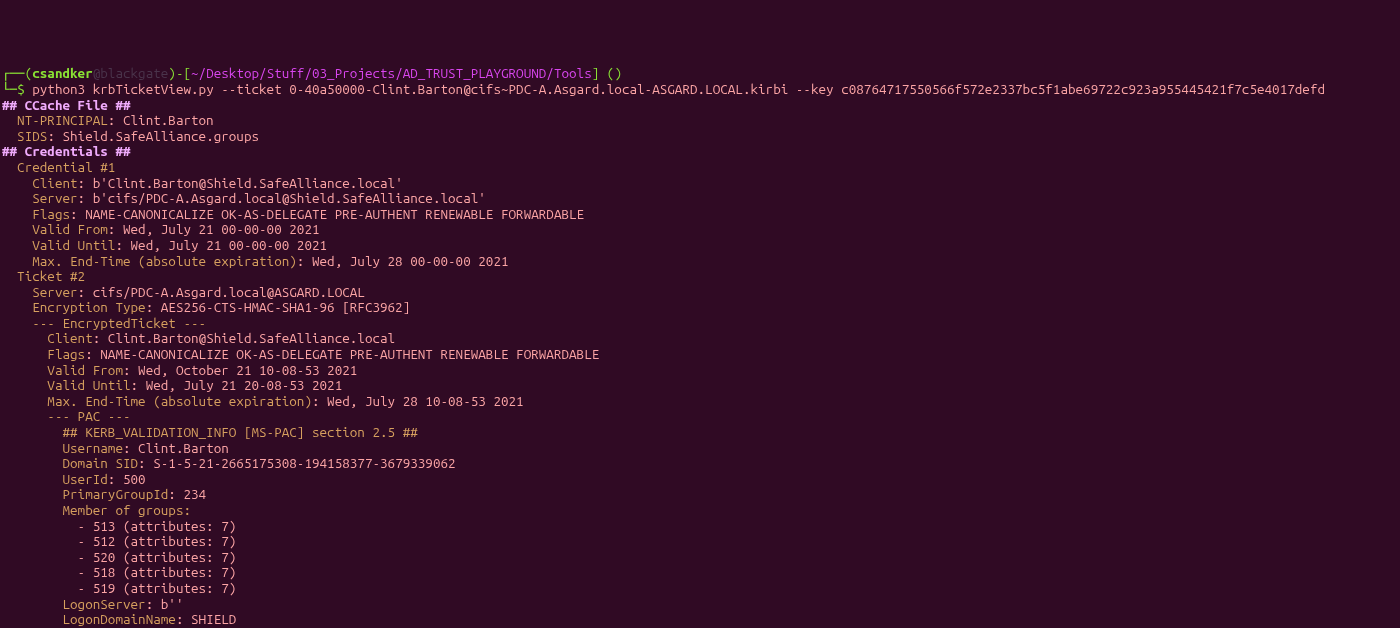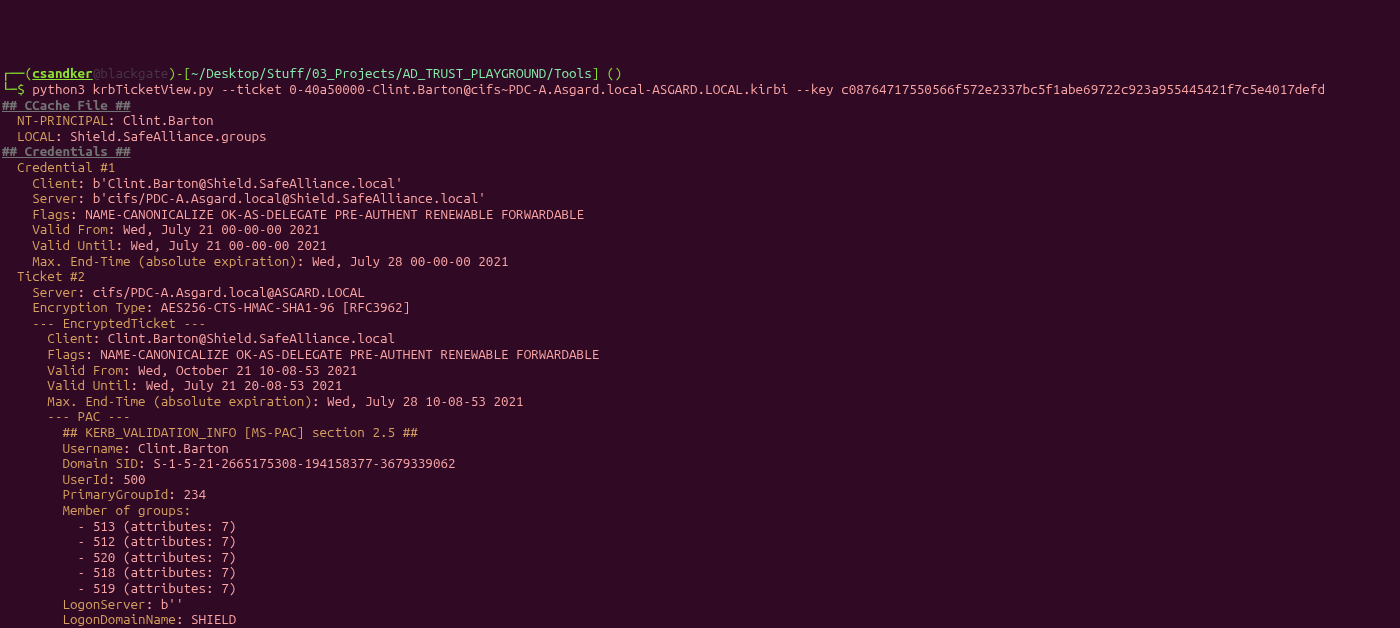--- a/index.html
+++ b/index.html
@@ -13,36 +13,36 @@
     width: 1400px;
     height: 628px;
     overflow: hidden;
     white-space: pre;
   }
   .term {
     padding: 4px 2px;
   }
   .green  { color: #8ae234; }
   .orange { color: #d7a05f; }
-  .yellow { color: #737373; }
+  .yellow { color: #f0abfc; }
   .white  { color: #fca5a5; }
   .dim    { color: #4a344b; } 
-  .path   { color: #86efac; } 
-  .bold   { font-weight: bold; text-decoration: underline; }
+  .path   { color: #d946ef; } 
+  .bold   { font-weight: bold; }
 </style>
 </head>
 <body>
 
 
 <div class="term">
 <span class="green">┌──(</span><span class="green bold">csandker</span><span class="dim">@</span><span class="dim">blackgate</span><span class="green">)-[</span><span class="path">~/Desktop/Stuff/03_Projects/AD_TRUST_PLAYGROUND/Tools</span><span class="green">] ()</span>
 <span class="green">└─</span><span class="green">$ </span><span class="white">python3 krbTicketView.py --ticket 0-40a50000-Clint.Barton@cifs~PDC-A.Asgard.local-ASGARD.LOCAL.kirbi --key c08764717550566f572e2337bc5f1abe69722c923a955445421f7c5e4017defd</span>
 <span class="yellow bold">## CCache File ##</span>
 <span class="orange">  NT-PRINCIPAL</span><span class="white">: Clint.Barton</span>
-<span class="orange">  LOCAL</span><span class="white">: Shield.SafeAlliance.groups</span>
+<span class="orange">  SIDS</span><span class="white">: Shield.SafeAlliance.groups</span>
 <span class="yellow bold">## Credentials ##</span>
 <span class="orange">  Credential #1</span>
 <span class="orange">    Client</span><span class="white">: b'Clint.Barton@Shield.SafeAlliance.local'</span>
 <span class="orange">    Server</span><span class="white">: b'cifs/PDC-A.Asgard.local@Shield.SafeAlliance.local'</span>
 <span class="orange">    Flags</span><span class="white">: NAME-CANONICALIZE OK-AS-DELEGATE PRE-AUTHENT RENEWABLE FORWARDABLE</span>
 <span class="orange">    Valid From</span><span class="white">: Wed, July 21 00-00-00 2021</span>
 <span class="orange">    Valid Until</span><span class="white">: Wed, July 21 00-00-00 2021</span>
 <span class="orange">    Max. End-Time (absolute expiration)</span><span class="white">: Wed, July 28 00-00-00 2021</span>
 <span class="orange">  Ticket #2</span>
 <span class="orange">    Server</span><span class="white">: cifs/PDC-A.Asgard.local@ASGARD.LOCAL</span>

